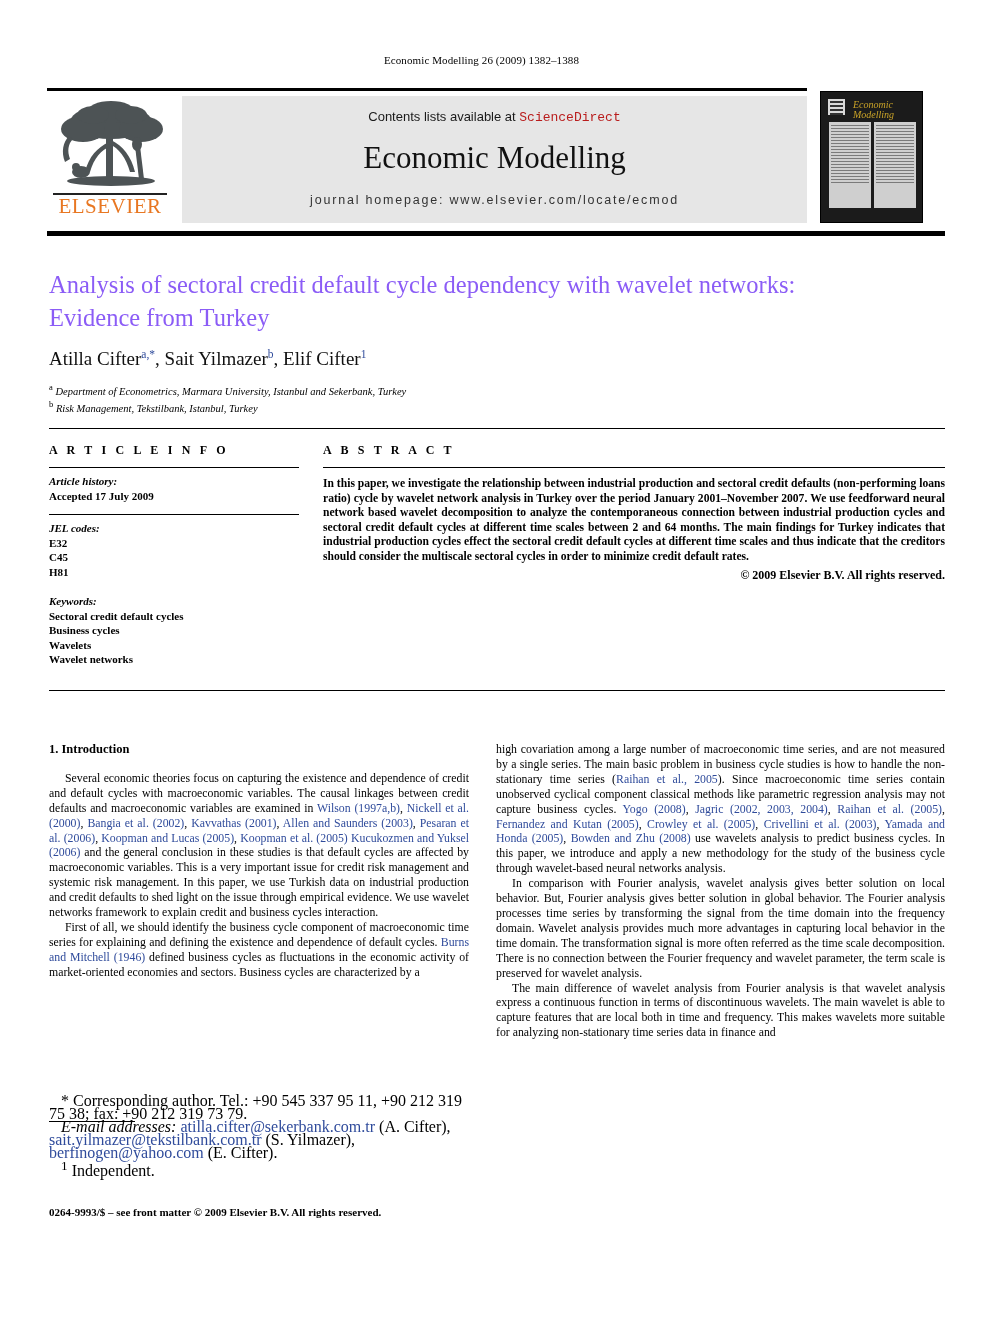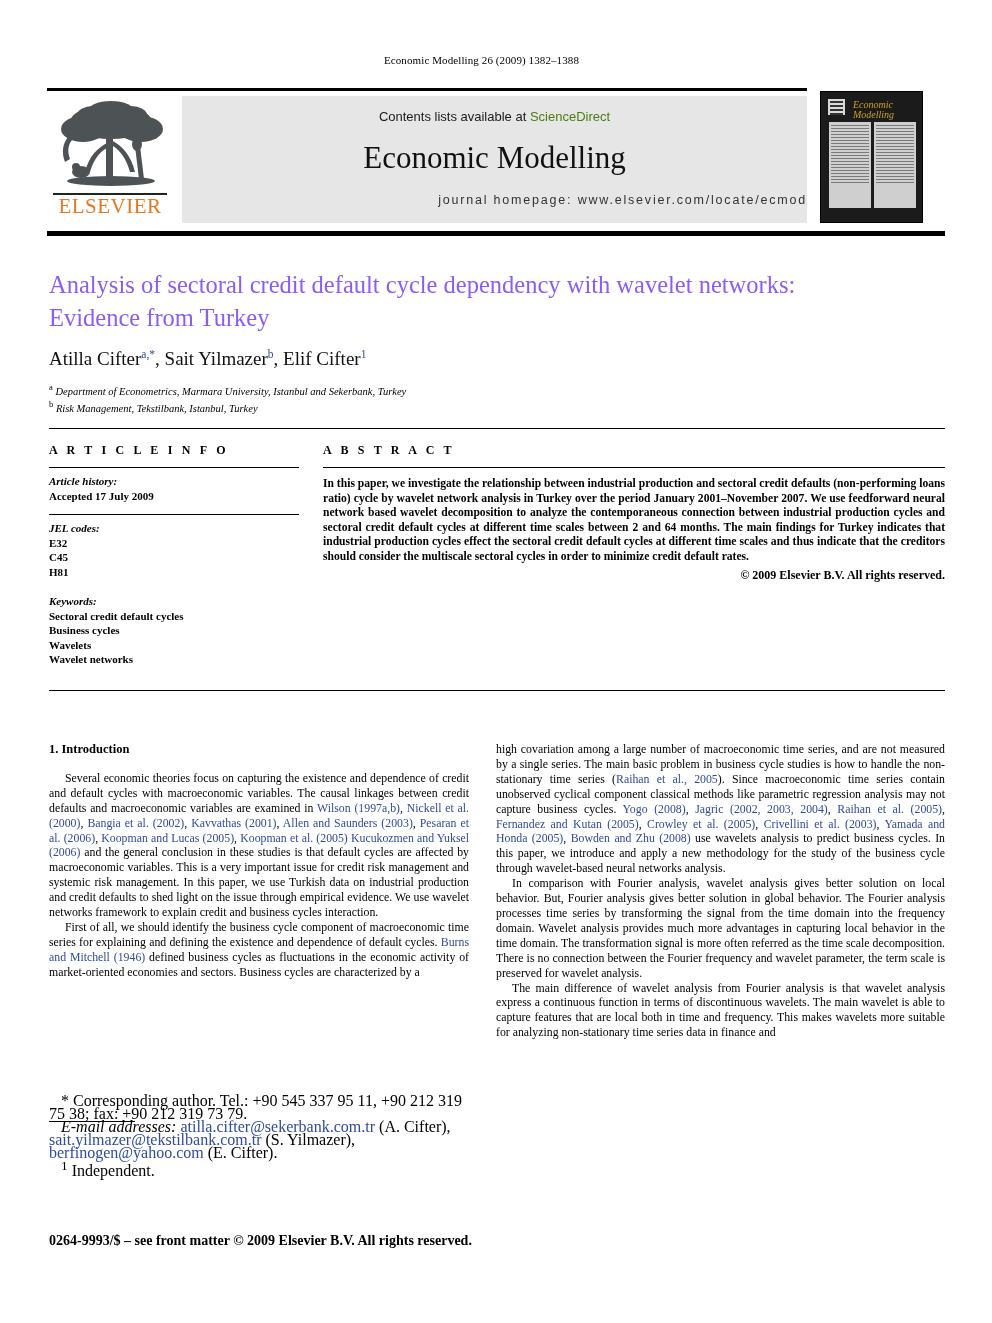--- a/index.html
+++ b/index.html
@@ -80,35 +80,35 @@
   }
   .banner-contents {
     position: absolute;
     left: 0; top: 13px;
     width: 625px;
     text-align: center;
     font-family: "Liberation Sans", sans-serif;
     font-size: 13px;
     color: #1a1a1a;
   }
-  .sd-link { color: #4d7c0f; }
+  .sd-link { color: #b91c1c; font-family: Liberation Mono, monospace; }
   .banner-title {
     position: absolute;
     left: 0; top: 44px;
     width: 625px;
     text-align: center;
     font-family: "Liberation Serif", serif;
     font-size: 31px;
     color: #111;
   }
   .banner-homepage {
     position: absolute;
     left: 0; top: 97px;
     width: 625px;
-    text-align: right;
+    text-align: center;
     font-family: "Liberation Sans", sans-serif;
     font-size: 12.5px;
     letter-spacing: 1.8px;
     color: #333;
   }
   .cover {
     position: absolute;
     left: 773px; top: 3px;
     width: 103px;
     height: 132px;
@@ -269,24 +269,23 @@
   .footnotes p { margin: 0; }
   .fn-indent { text-indent: 12px; }
   .mail { color: #2f4b9b; }
   .fn-em { font-style: italic; }
 
   
   .imprint {
     position: absolute;
     left: 49px; top: 1206px;
     width: 460px;
-    font-size: 14px;
+    font-size: 11px;
     line-height: 13.5px;
     font-weight: bold;
-    margin-top: 28px;
   }
   .doi-link { color: #2f4b9b; font-weight: bold; }
 </style>
 </head>
 <body>
 
 <div class="page">
 
   <div class="running-head">Economic Modelling 26 (2009) 1382–1388</div>
 

